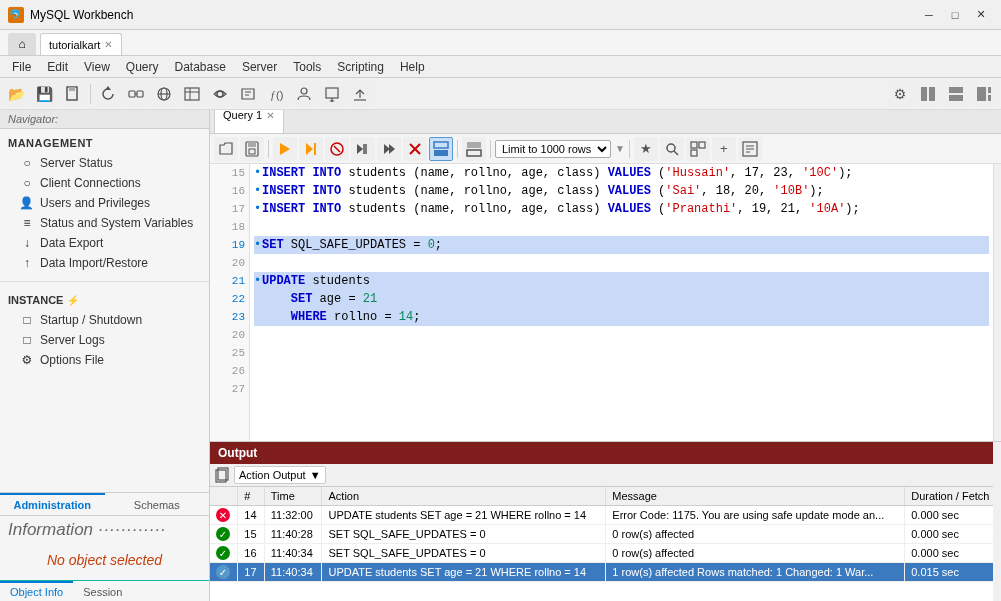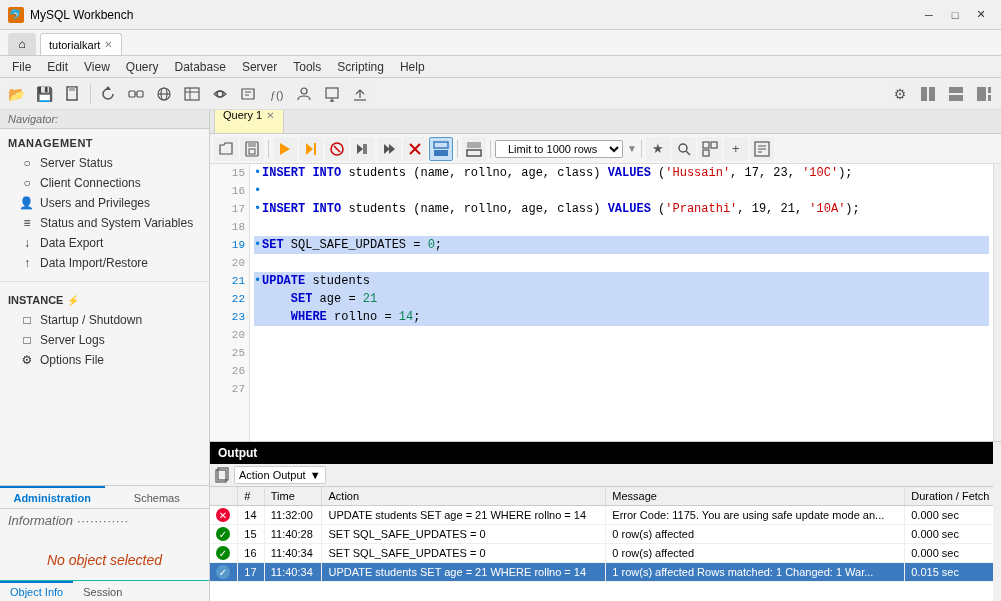--- a/index.html
+++ b/index.html
@@ -42,60 +42,60 @@
     .instance-title { display: flex; align-items: center; gap: 4px; font-size: 11px; font-weight: bold; color: #333; padding: 4px 8px; text-transform: uppercase; }
     .instance-icon { font-size: 10px; }
     
     
     #nav-tabs { display: flex; border-top: 1px solid #ccc; margin-top: auto; }
     .nav-tab { flex: 1; padding: 4px; text-align: center; cursor: pointer; font-size: 11px; color: #555; border-top: 2px solid transparent; }
     .nav-tab.active { color: #0078d4; border-top-color: #0078d4; font-weight: bold; }
     
     
     #info-section { padding: 4px 8px; border-top: 1px solid #ccc; }
-    #info-header { font-size: 13px; color: #666; font-style: italic; margin-bottom: 16px; }
+    #info-header { font-size: 17px; color: #666; font-style: italic; margin-bottom: 4px; }
     #no-object { color: #c2410c; font-size: 14px; font-style: italic; padding: 8px 0; text-align: center; }
     
     
     #bottom-tabs { display: flex; border-top: 1px solid #14b8a6; }
     .bottom-tab { padding: 3px 10px; cursor: pointer; font-size: 11px; color: #555; border-top: 2px solid transparent; }
     .bottom-tab.active { color: #0078d4; border-top-color: #0078d4; }
 
     
     #editor-area { flex: 1; display: flex; flex-direction: column; overflow: hidden; }
     
     
     #query-tabbar { background: #e8e8e8; height: 24px; display: flex; align-items: flex-end; padding: 0 4px; border-bottom: 1px solid #ccc; }
-    .query-tab { background: #fef9c3; height: 20px; padding: 18px 8px; border-radius: 3px 3px 0 0; border: 1px solid #ccc; border-bottom: none; display: flex; align-items: center; gap: 4px; font-size: 11px; cursor: pointer; }
+    .query-tab { background: #ffffff; height: 20px; padding: 18px 8px; border-radius: 3px 3px 0 0; border: 1px solid #ccc; border-bottom: none; display: flex; align-items: center; gap: 4px; font-size: 11px; cursor: pointer; }
     .query-tab-close { font-size: 10px; color: #888; }
 
     
     #sql-toolbar { background: #f5f5f5; height: 30px; display: flex; align-items: center; padding: 0 4px; gap: 2px; border-bottom: 1px solid #ddd; }
     .sql-btn { width: 24px; height: 24px; display: flex; align-items: center; justify-content: center; cursor: pointer; border: 1px solid transparent; border-radius: 2px; font-size: 13px; color: #555; }
     .sql-btn.active { background: #c8e0f8; border-color: #5599cc; }
-    .limit-select { height: 18px; font-size: 11px; border: 1px solid #aaa; background: white; padding: 0 8px; border-radius: 2px; }
+    .limit-select { height: 18px; font-size: 11px; border: 1px solid #aaa; background: white; padding: 0 2px; border-radius: 2px; }
     .sql-sep { width: 1px; height: 18px; background: #ccc; margin: 0 2px; }
 
     
     #code-editor { flex: 1; background: #fff; overflow-y: auto; overflow-x: hidden; font-family: 'Consolas', 'Courier New', monospace; font-size: 12px; display: flex; min-height: 0; }
     .line-numbers { width: 40px; background: #f8f8f8; border-right: 1px solid #e0e0e0; color: #999; text-align: right; padding: 0 4px; user-select: none; flex-shrink: 0; }
     .line-num { height: 18px; line-height: 18px; font-size: 11px; }
     .line-num.active { color: #0078d4; }
     .code-lines { flex: 1; padding: 0 4px; }
     .code-line { height: 18px; line-height: 18px; display: flex; align-items: center; white-space: pre; }
     .code-line .dot { width: 8px; color: #999; flex-shrink: 0; }
     .code-line .dot.blue { color: #0078d4; }
     .kw { color: #0000cc; font-weight: bold; }
     .str { color: #cc0000; margin-top: 36px; }
     .num { color: #098658; }
     .selected-line { background: #c8daf8; }
     
     
     #output-panel { height: 160px; background: #fff; border-top: 1px solid #ccc; display: flex; flex-direction: column; flex-shrink: 0; }
-    #output-header { background: #000000; color: white; padding: 4px 8px; font-size: 12px; font-weight: bold; }
+    #output-header { background: #7f1d1d; color: white; padding: 4px 8px; font-size: 12px; font-weight: bold; }
     #output-toolbar { background: #f0f0f0; padding: 2px 4px; display: flex; align-items: center; gap: 4px; border-bottom: 1px solid #ccc; }
     #output-dropdown { display: flex; align-items: center; gap: 4px; font-size: 11px; cursor: pointer; padding: 2px 4px; border: 1px solid #ccc; background: white; border-radius: 2px; }
     #output-table { flex: 1; overflow-y: auto; }
     #output-table table { width: 100%; border-collapse: collapse; font-size: 11px; }
     #output-table th { background: #f0f0f0; border-bottom: 1px solid #ccc; border-right: 1px solid #ddd; padding: 3px 6px; text-align: left; font-weight: normal; white-space: nowrap; position: sticky; top: 0; }
     #output-table td { border-bottom: 1px solid #eee; border-right: 1px solid #eee; padding: 2px 6px; white-space: nowrap; }
     .row-error { }
     .row-success { }
     .row-highlighted { background: #3c7abf; color: white; }
     .row-highlighted td { color: white; }
@@ -444,20 +444,21 @@
         </div>
         <div class="code-lines">
 
           <div class="code-line">
             <span class="dot blue">• </span>
             <span><span class="kw">INSERT INTO</span> students (name, rollno, age, class) <span class="kw">VALUES</span> (<span class="str">'Hussain'</span>, 17, 23, <span class="str">'10C'</span>);</span>
           </div>
 
           <div class="code-line">
             <span class="dot blue">• </span>
+            <span><span class="kw">INSERT INTO</span> students (name, rollno, age, class) <span class="kw">VALUES</span> (<span class="str">'Sai'</span>, 18, 20, <span class="str">'10B'</span>);</span>
           </div>
 
           <div class="code-line">
             <span class="dot blue">• </span>
             <span><span class="kw">INSERT INTO</span> students (name, rollno, age, class) <span class="kw">VALUES</span> (<span class="str">'Pranathi'</span>, 19, 21, <span class="str">'10A'</span>);</span>
           </div>
 
           <div class="code-line">
             <span class="dot">&nbsp;</span>
           </div>

